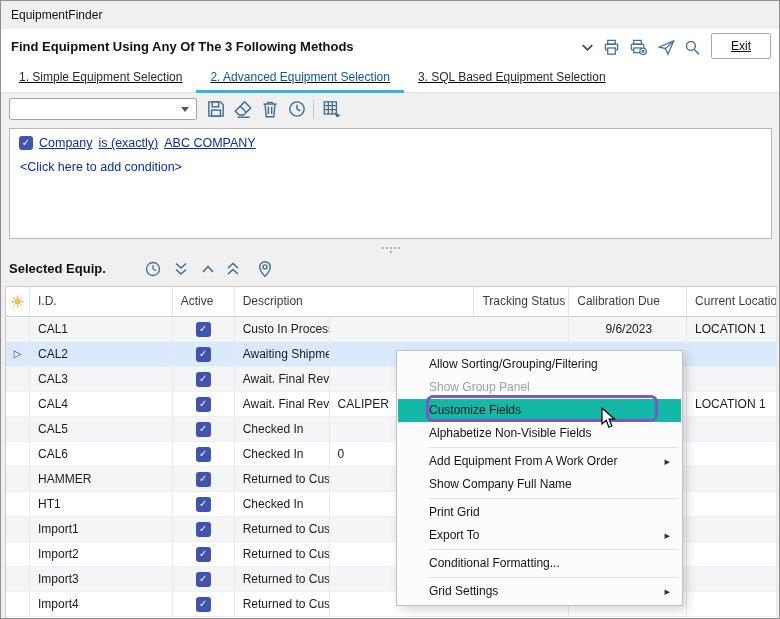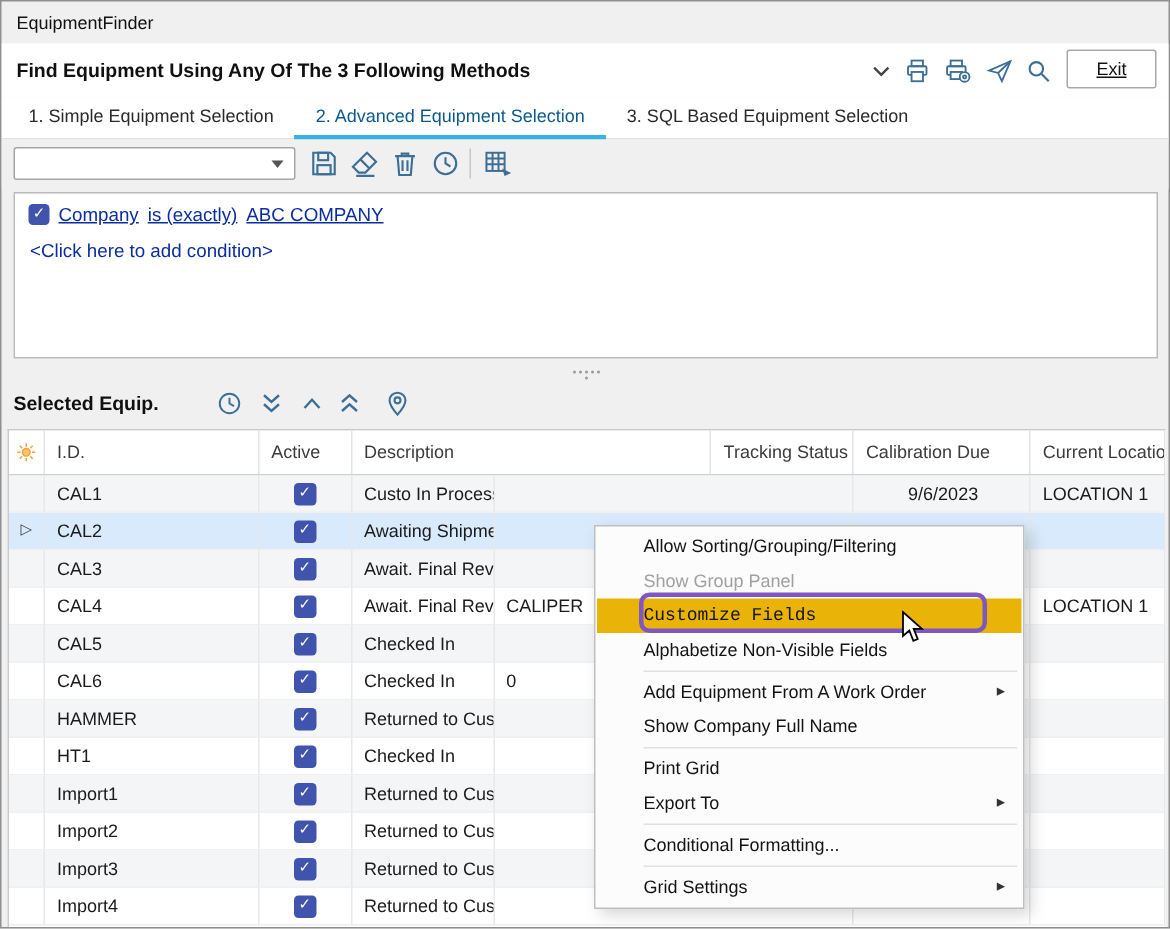--- a/index.html
+++ b/index.html
@@ -12,21 +12,21 @@
   .headerbar { position:absolute; left:0; top:28px; width:780px; height:36px; background:#ffffff; }
   .page-title { position:absolute; left:10px; top:10px; font-size:13px; font-weight:bold; color:#101010; }
   .hicon { position:absolute; top:9px; width:19px; height:19px; color:#3d6f96; }
   .hicon svg { width:100%; height:100%; }
   .exit-btn { position:absolute; left:710px; top:4px; width:60px; height:26px; background:#fff;
               border:1px solid #a9a9a9; border-radius:2px; font-size:12px; color:#111;
               text-align:center; font-family:"Liberation Sans", sans-serif; cursor:default; }
   .exit-btn span { text-decoration:underline; }
 
   .tabsrow { position:absolute; left:0; top:64px; width:780px; height:28px; background:#fff;
-             border-bottom:1px solid #e1e1e1; display:flex; padding-left:4px; }
+             border-bottom:1px solid #e1e1e1; display:flex; padding-left:4px;text-decoration:underline; }
   .tab { padding:0 14px; font-size:12px; line-height:25px; height:28px; color:#2a2a2a; }
   .tab.active { color:#0c5a8d; border-bottom:3px solid #38b2e0; }
 
   .toolbar { position:absolute; left:0; top:92px; width:780px; height:33px; background:#f0f0f0; }
   .combo { position:absolute; left:8px; top:5px; width:188px; height:22px; background:#fff;
            border:1px solid #a6a6a6; border-radius:2px; }
   .combo::after { content:""; position:absolute; right:7px; top:8px;
                   border-left:4px solid transparent; border-right:4px solid transparent;
                   border-top:5px solid #555; }
   .tico { position:absolute; top:5px; width:22px; height:22px; color:#3d6f96; }
@@ -72,21 +72,21 @@
          display:flex; align-items:center; justify-content:center; }
   .chk::after { content:"✓"; color:#fff; font-size:10px; line-height:1; }
   .c.du { text-align:right; padding-right:34px; padding-left:0; }
 
   .cmenu { position:absolute; left:395px; top:349px; width:287px; background:#fcfcfc;
            border:1px solid #bfbfbf; box-shadow:4px 4px 10px rgba(0,0,0,0.16);
            padding:2px 1px; z-index:50; }
   .mi { height:23px; line-height:23px; font-size:12px; color:#141414; padding-left:31px;
         position:relative; white-space:nowrap; cursor:default; }
   .mi.disabled { color:#a0a0a0; }
-  .mi.hl { background:#eab308;font-family:Liberation Mono, monospace; }
+  .mi.hl { background:#14b8a6; }
   .mi.sub::after { content:"▸"; position:absolute; right:11px; top:0; font-size:11px; color:#333; }
   .msep { height:1px; background:#e0e0e0; margin:2px 3px 2px 31px; }
 
   .annotation { position:absolute; left:425px; top:394px; width:232px; height:27px;
                 border:3px solid #7e57c2; border-radius:7px; z-index:60; pointer-events:none; }
 
   .cursor { position:absolute; left:600px; top:406px; z-index:70; pointer-events:none; }
 </style>
 </head>
 <body>

